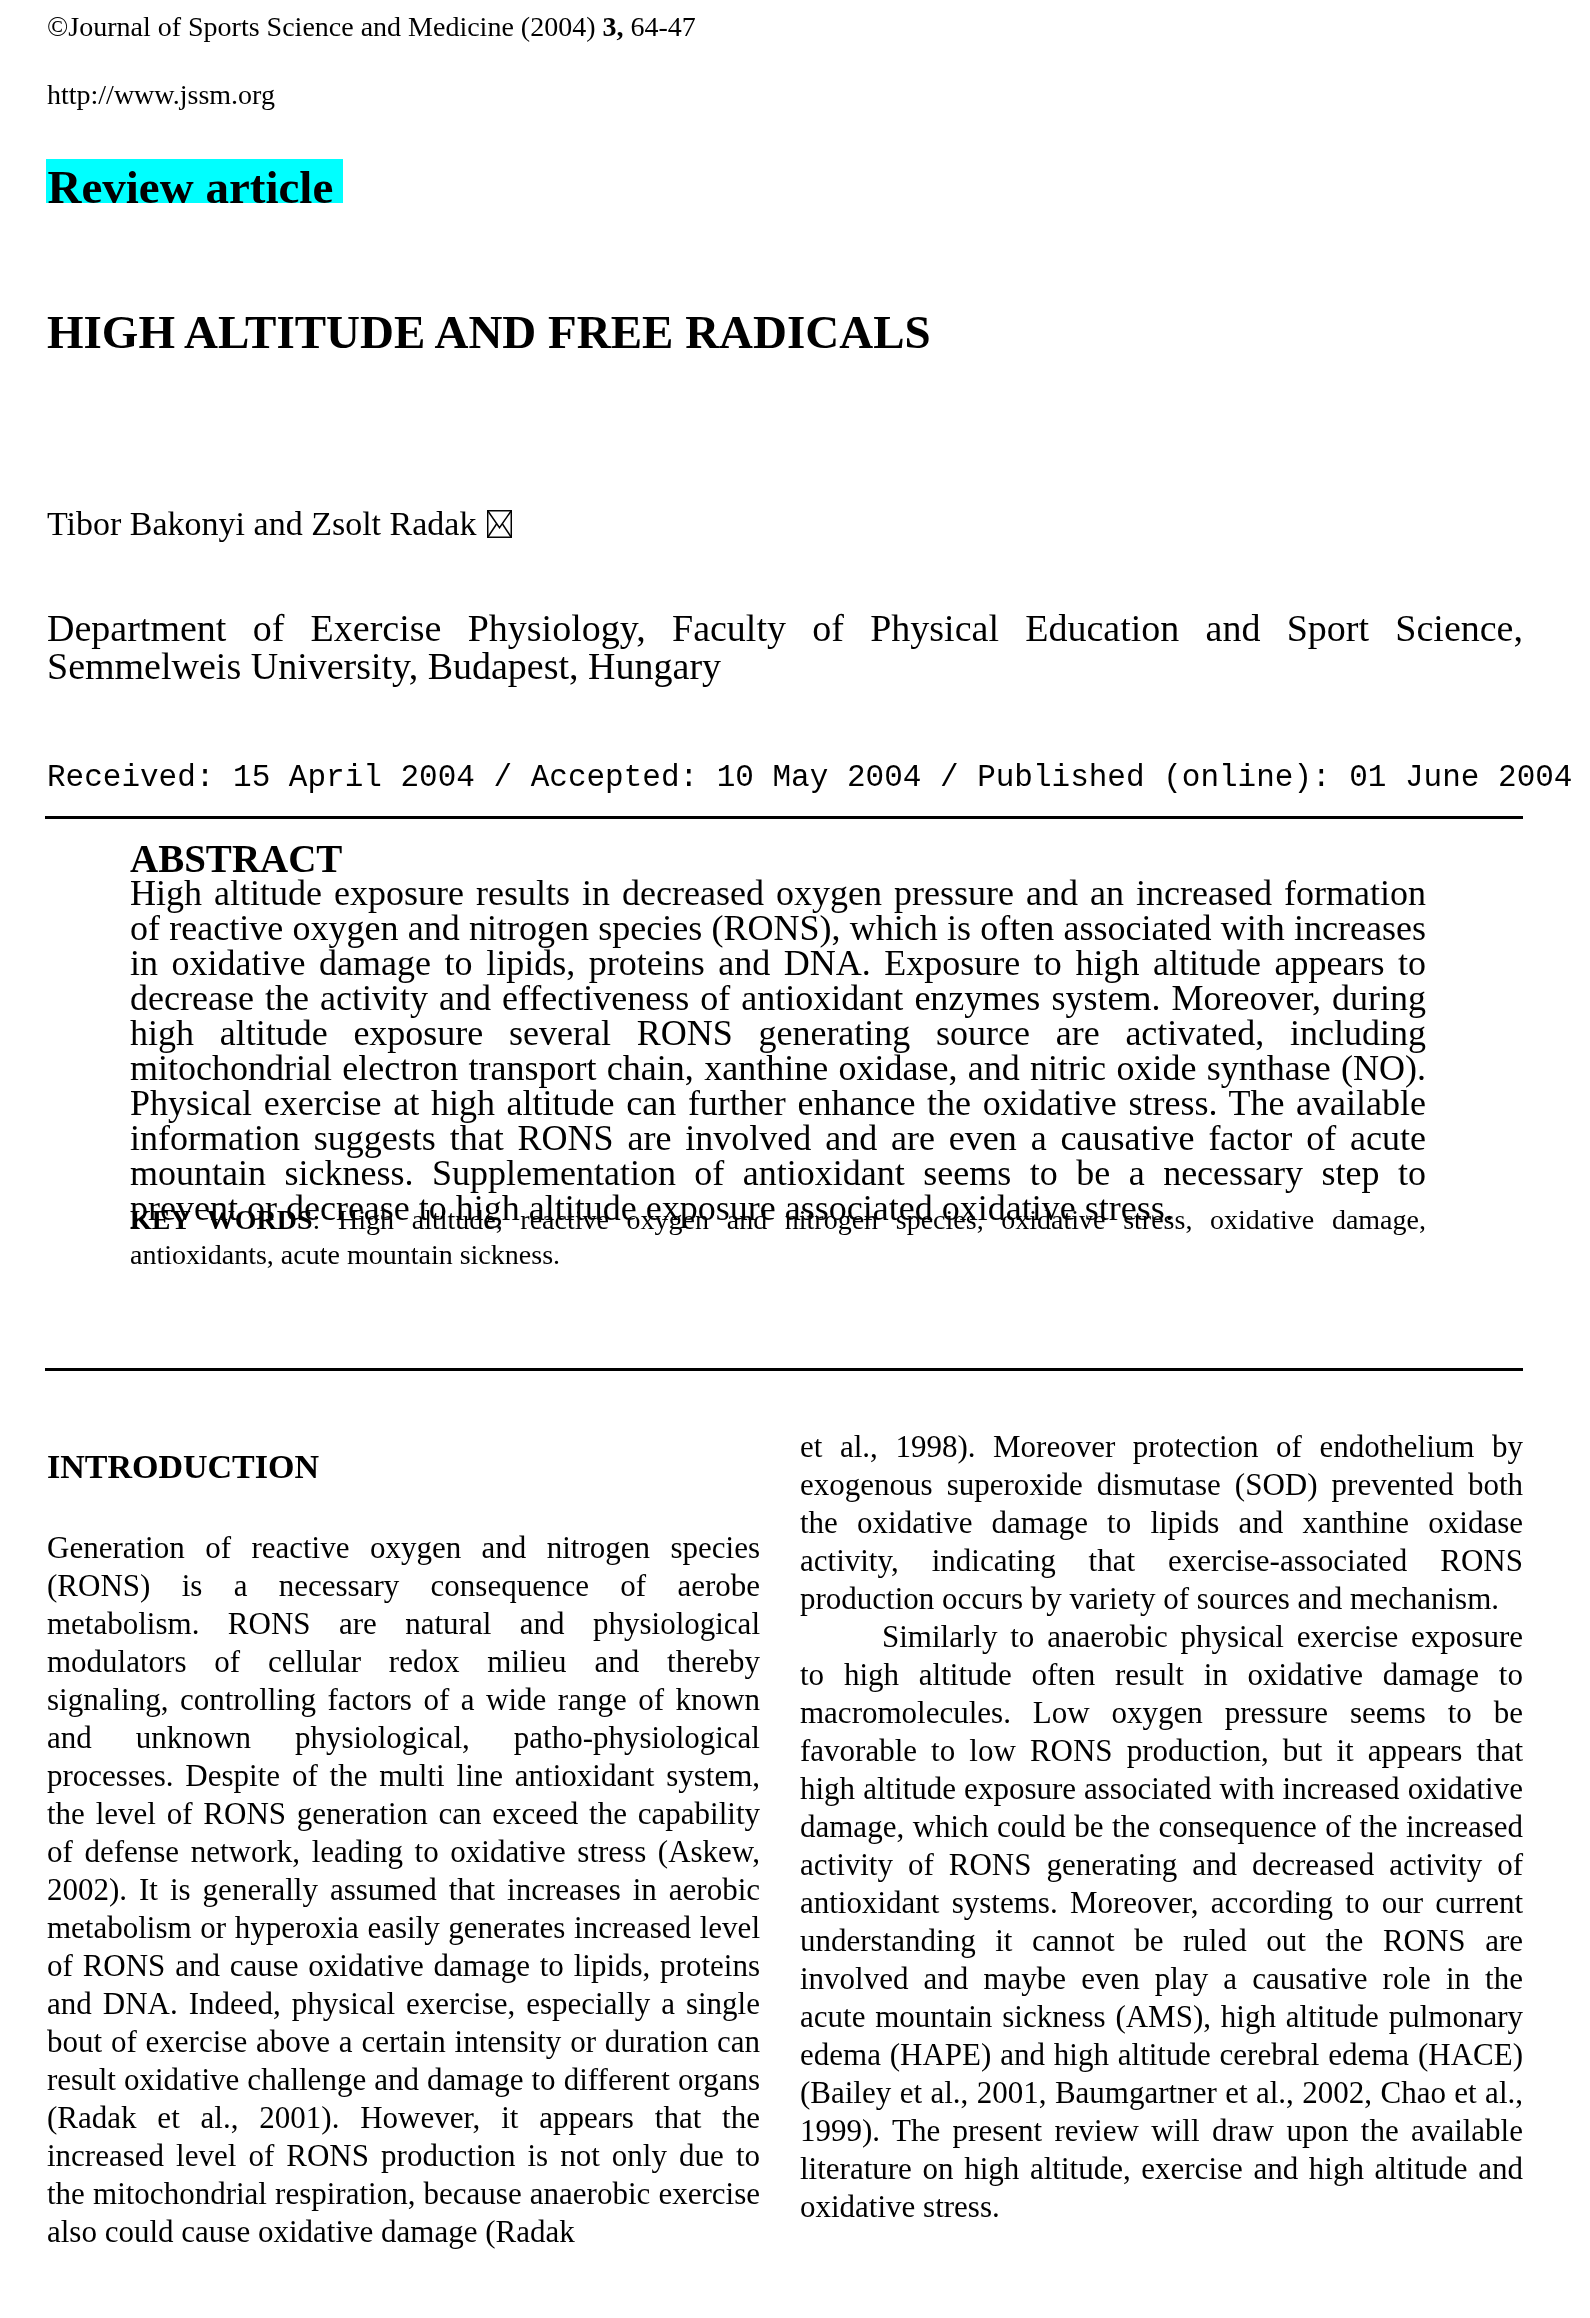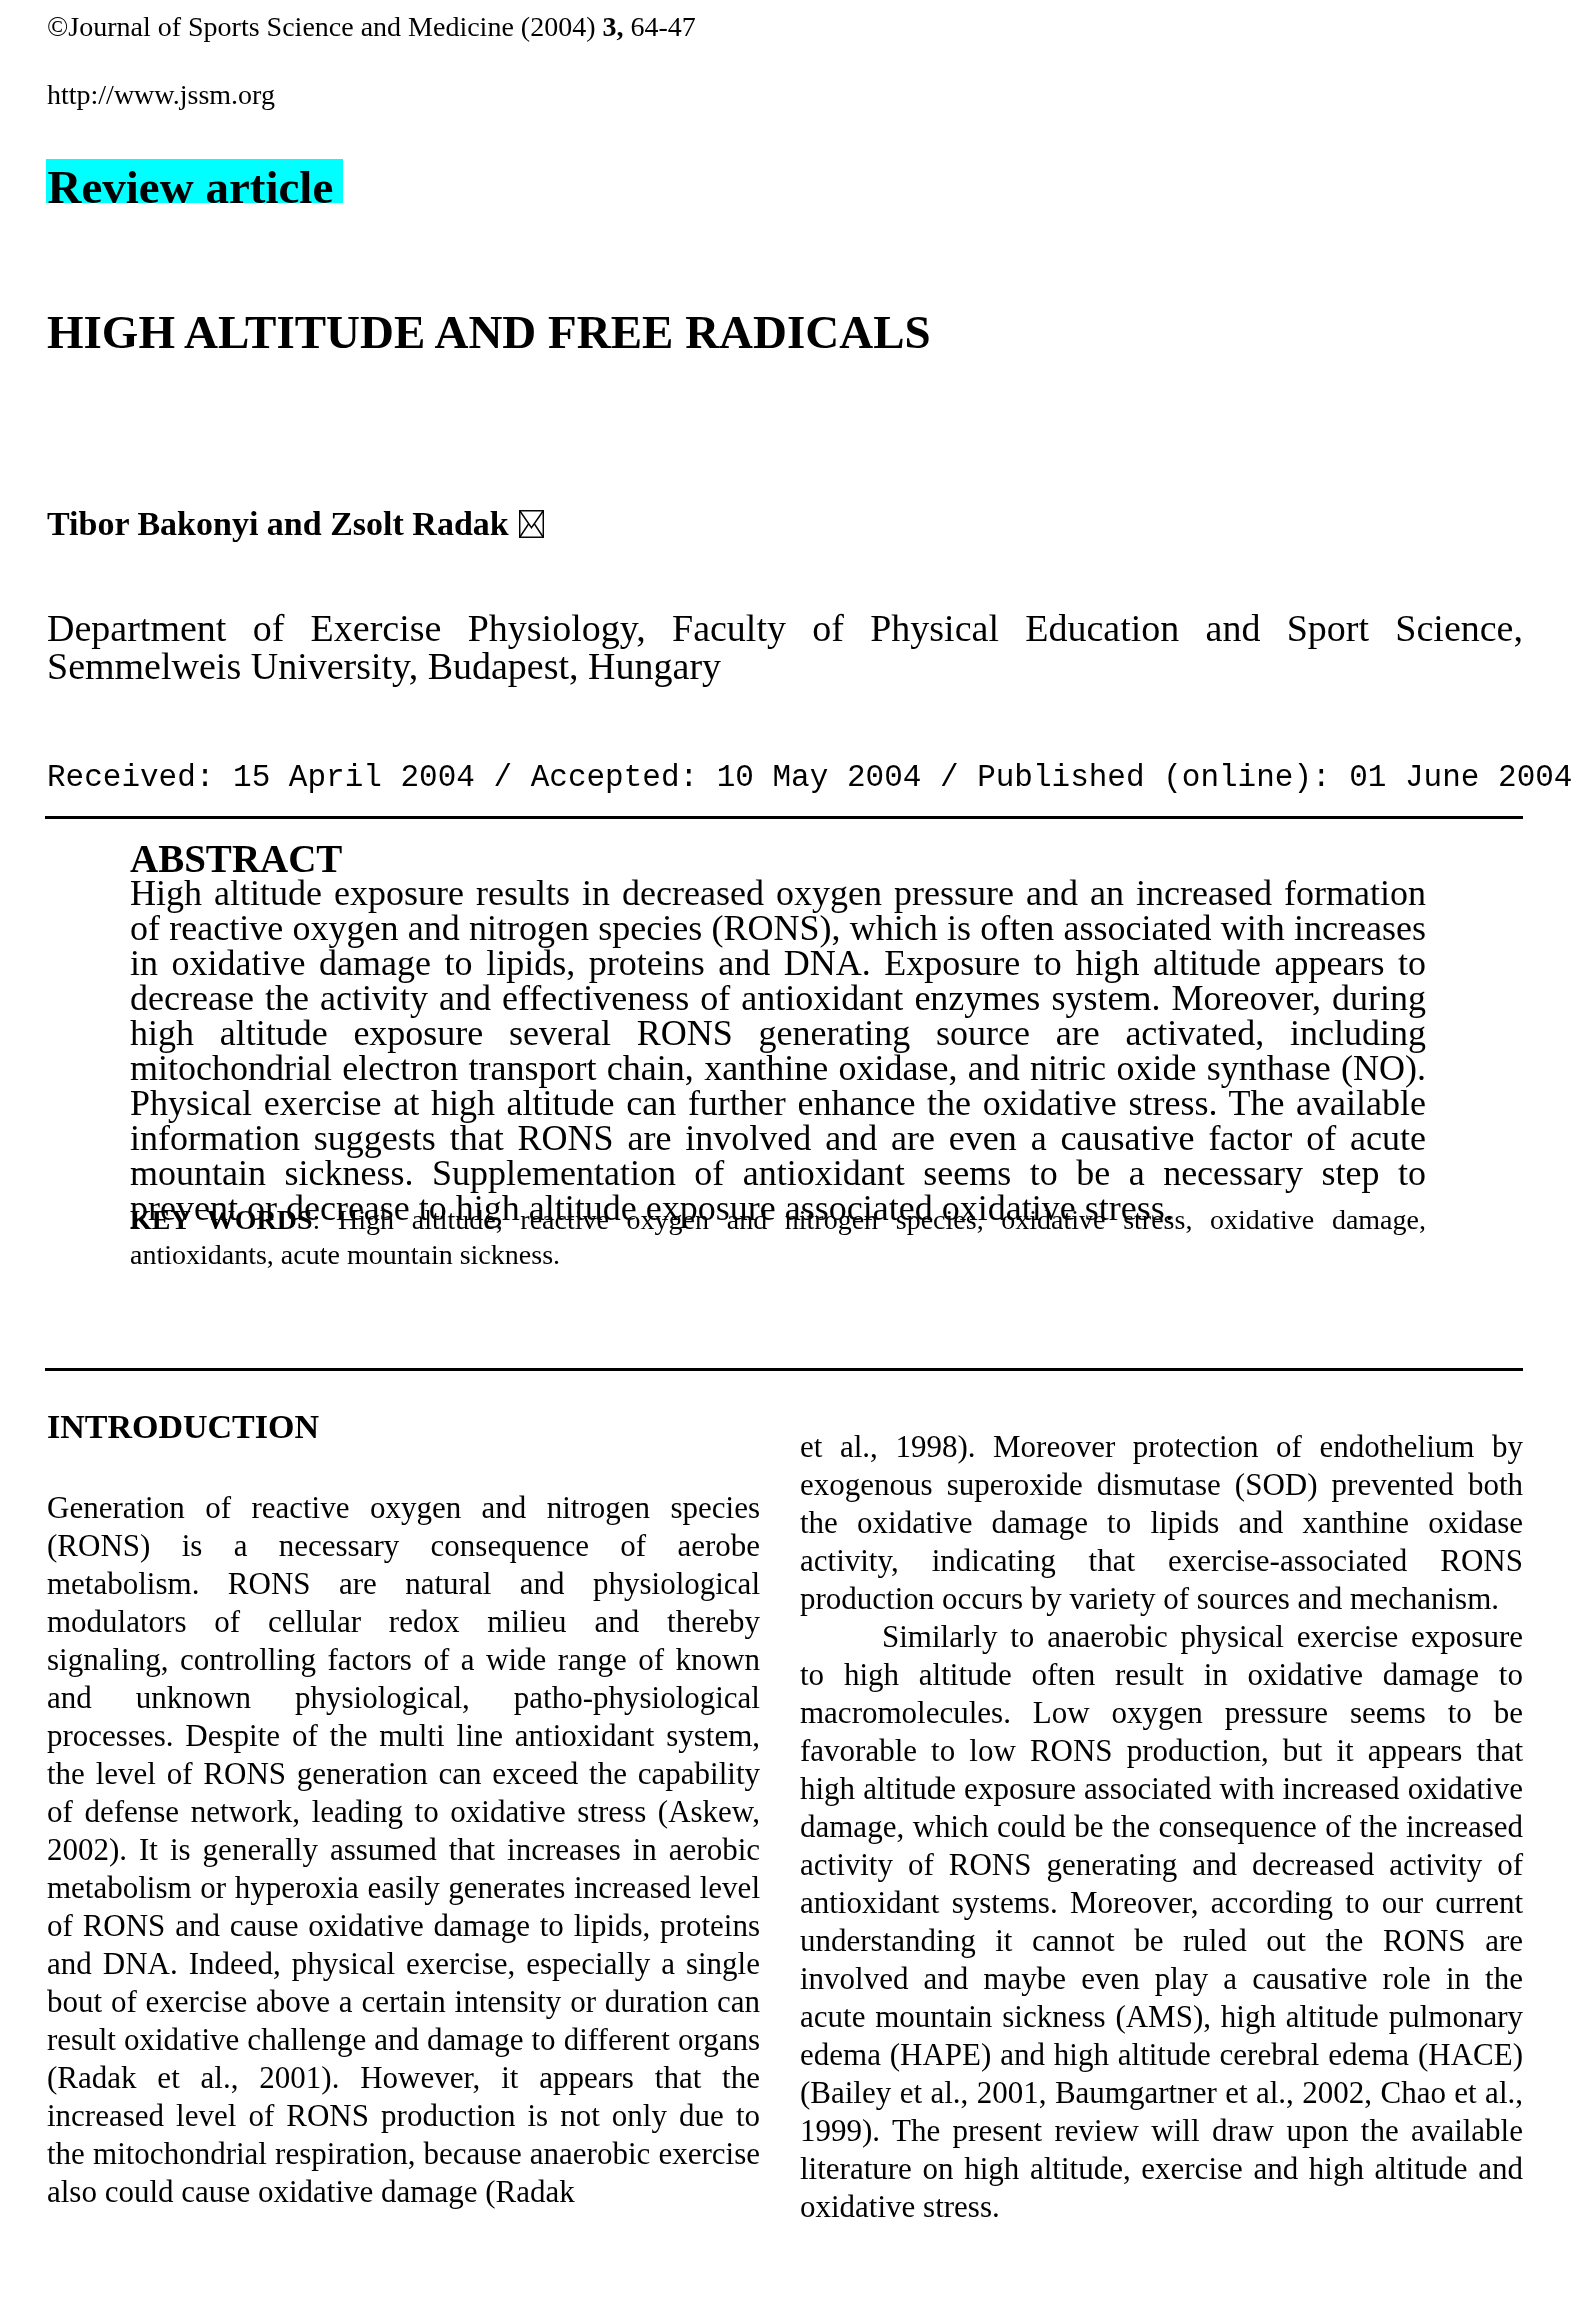--- a/index.html
+++ b/index.html
@@ -44,21 +44,21 @@
     left: 47px;
     top: 305px;
     font-weight: bold;
     font-size: 47px;
     line-height: 55px;
     white-space: nowrap;
   }
   .authors {
     left: 47px;
     top: 503px;
-    font-weight: bold;
+    font-weight: normal;
     font-size: 34px;
     line-height: 41px;
     white-space: nowrap;
   }
   .envelope-icon {
     display: inline-block;
     vertical-align: -2.9px;
     margin-left: 10.2px;
   }
   .affiliation {
@@ -113,21 +113,21 @@
     text-align-last: left;
   }
   .keywords b { font-weight: bold; }
 
   .column {
     top: 1406px;
     font-size: 31px;
     line-height: 38px;
     text-align: justify;
   }
-  .col-left { left: 47px; width: 713px; }
+  .col-left { left: 47px; width: 713px; margin-top: 40px; }
   .col-right { left: 800px; width: 723px; top: 1428px; }
   .section-heading {
     font-weight: bold;
     font-size: 34px;
     line-height: 41px;
     margin: 0 0 42px 0;
   }
   .para { margin: 0; }
   .para.indent { text-indent: 82px; }
 </style>

